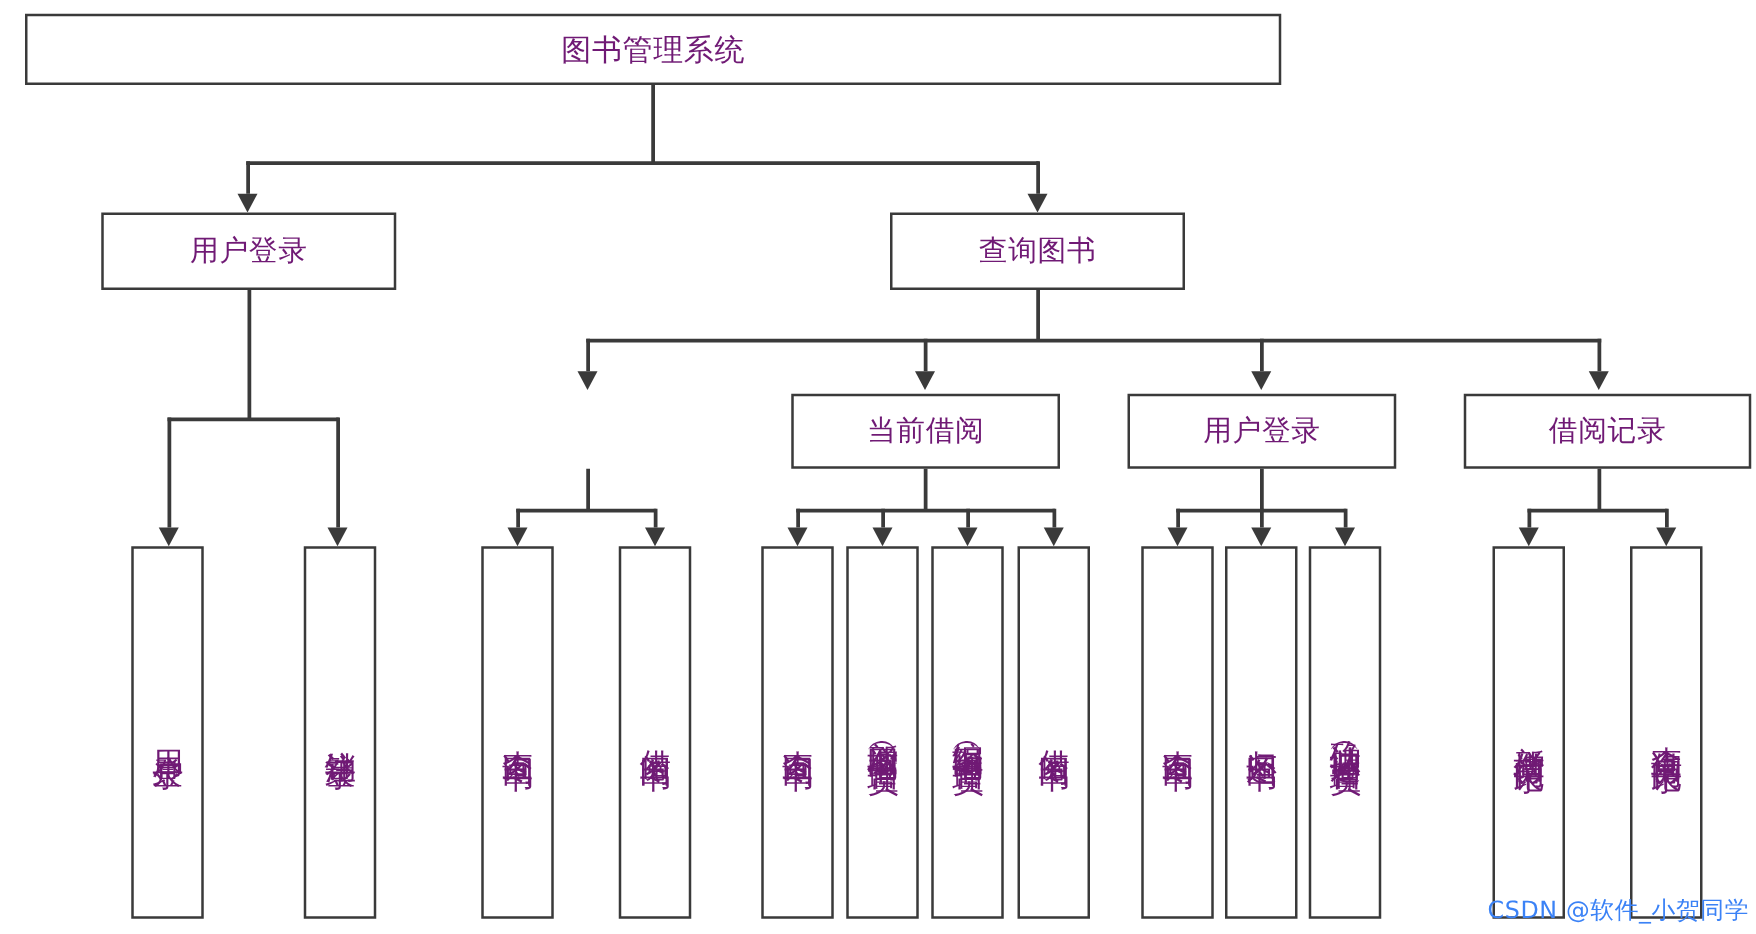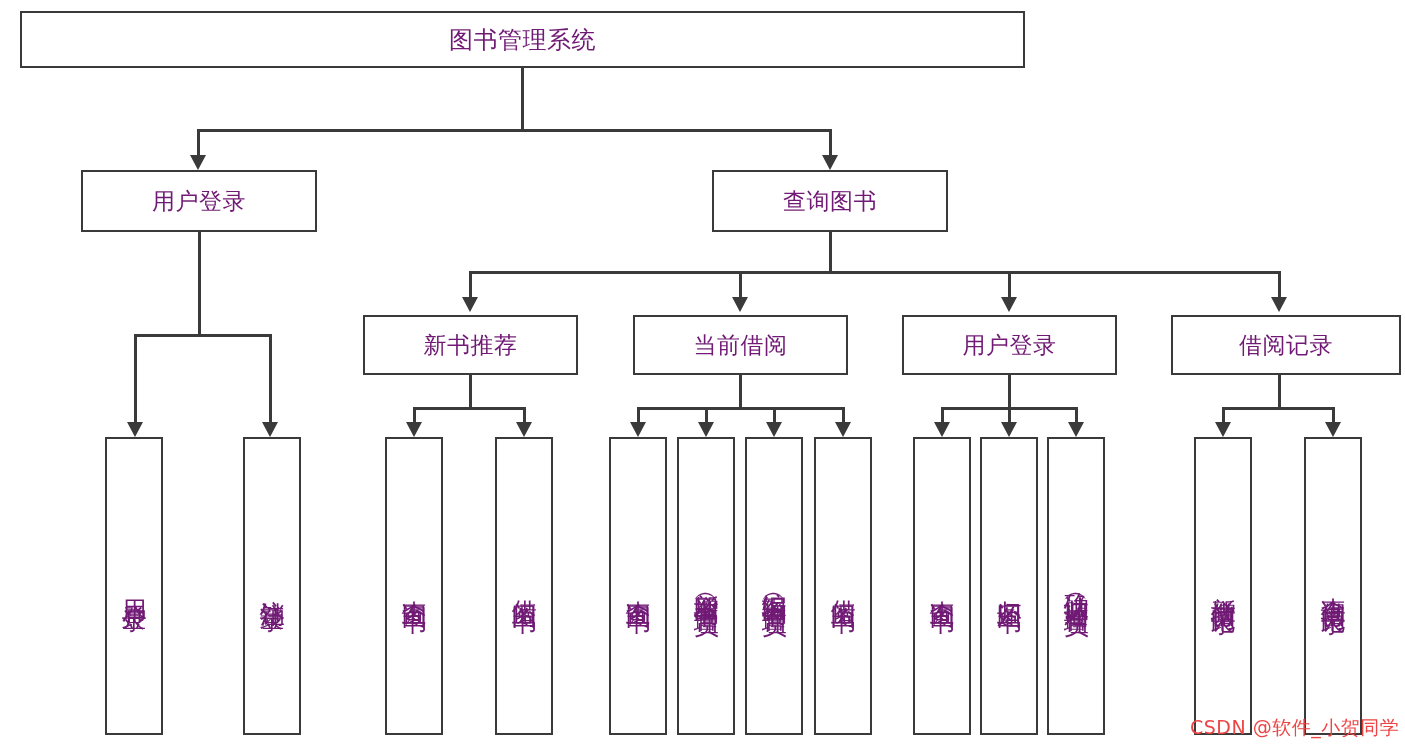--- a/index.html
+++ b/index.html
@@ -60,21 +60,21 @@
   .arrow{
     position:absolute;
     width:0;height:0;
     border-left:8px solid transparent;
     border-right:8px solid transparent;
     border-top:15px solid #3a3a3a;
   }
   
   #watermark{
     position:absolute;
-    color:#ef4444;
+    color:#3b82f6;
     font-size:19px;
     letter-spacing:0.5px;
     white-space:nowrap;
     user-select:none;
   }
 </style>
 </head>
 <body>
 
 <div id="canvas">
@@ -108,23 +108,20 @@
   <div class="ln h" style="left:469px;top:271px;width:812px;"></div>
   <div class="ln v" style="left:469px;top:271px;height:26px;"></div>
   <div class="ln v" style="left:739px;top:271px;height:26px;"></div>
   <div class="ln v" style="left:1008px;top:271px;height:26px;"></div>
   <div class="ln v" style="left:1278px;top:271px;height:26px;"></div>
   <div class="arrow" style="left:462px;top:297px;"></div>
   <div class="arrow" style="left:732px;top:297px;"></div>
   <div class="arrow" style="left:1001px;top:297px;"></div>
   <div class="arrow" style="left:1271px;top:297px;"></div>
 
-  <div class="node h" style="left:363px;top:315px;width:215px;height:60px;">
-    <span class="label">新书推荐</span>
-  </div>
   <div class="node h" style="left:633px;top:315px;width:215px;height:60px;">
     <span class="label">当前借阅</span>
   </div>
   <div class="node h" style="left:902px;top:315px;width:215px;height:60px;">
     <span class="label">用户登录</span>
   </div>
   <div class="node h" style="left:1171px;top:315px;width:230px;height:60px;">
     <span class="label">借阅记录</span>
   </div>
 

